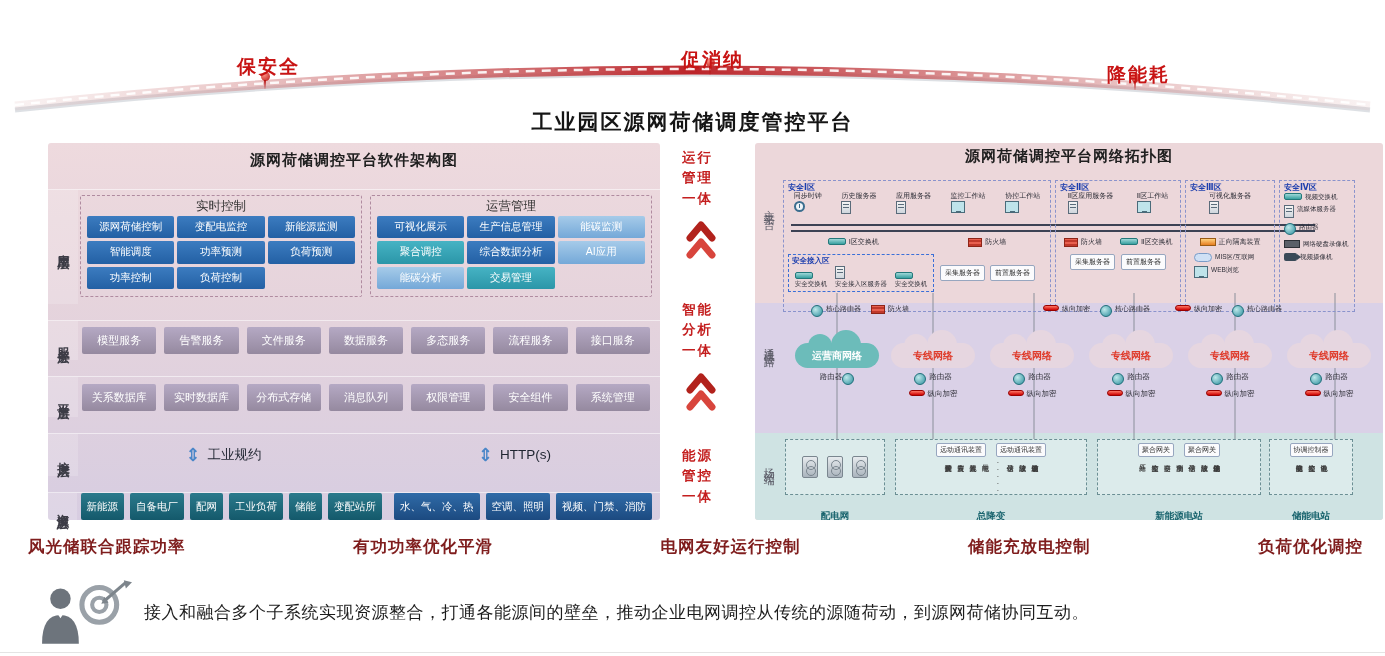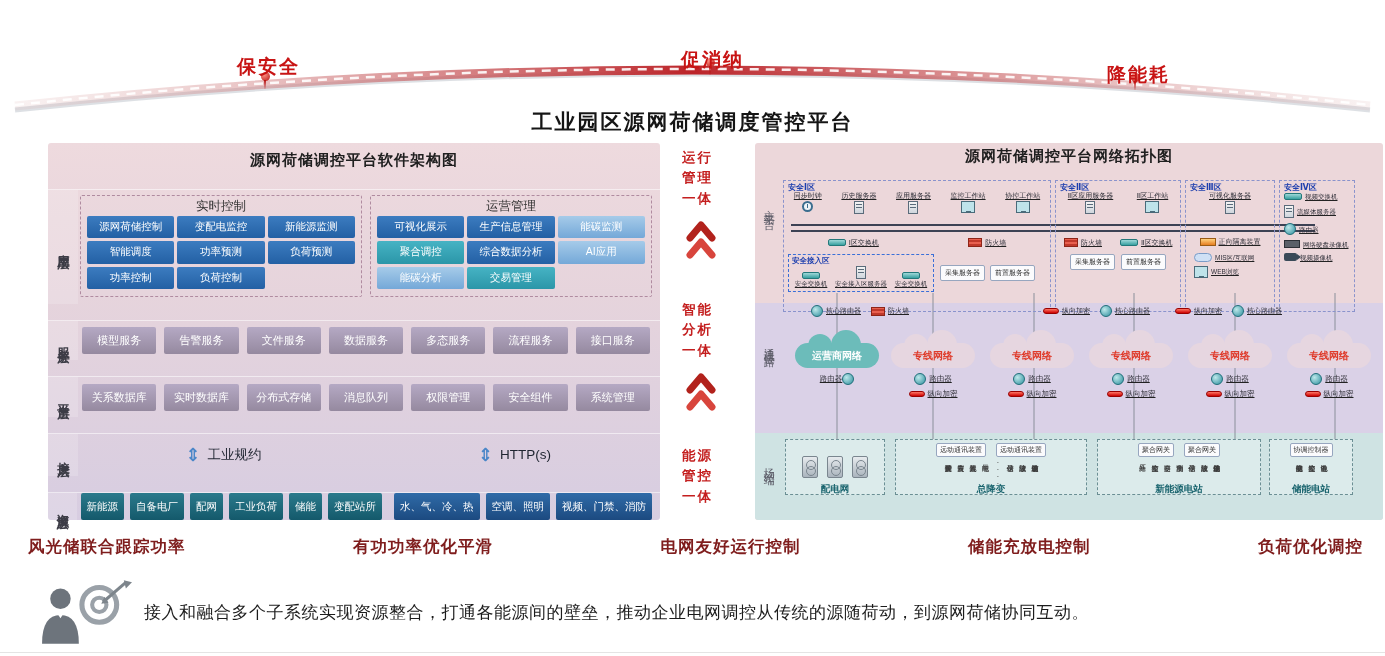--- a/index.html
+++ b/index.html
@@ -58,21 +58,21 @@
   .band-comm{position:absolute;left:0;top:160px;width:100%;height:130px;background:#dad1e7;z-index:0;}
   .band-station{position:absolute;left:0;top:290px;width:100%;height:87px;background:#cfe3e3;z-index:0;}
   .topo-title{position:absolute;top:4px;left:0;width:100%;text-align:center;font-weight:bold;font-size:15px;
        color:#202020;letter-spacing:1px;z-index:2;}
   .side-label{position:absolute;left:7px;writing-mode:vertical-lr;text-orientation:upright;font-size:11px;
        color:#5a5a66;letter-spacing:3px;height:58px;line-height:1.2;z-index:2;}
   .topo-lines{position:absolute;left:0;top:0;z-index:0;}
 
   .zone{position:absolute;top:24px;height:132px;border:1px dashed #8a93cc;z-index:1;box-sizing:border-box;margin-top:13px;}
   .zone-name{position:absolute;top:1px;left:4px;font-size:8px;font-weight:bold;color:#1d3fae;}
-  .node{display:flex;align-items:center;text-decoration:underline;}
+  .node{display:flex;}
   .nlabel{font-size:7px;color:#2f2f38;white-space:nowrap;line-height:1.15;text-align:center;}
   .lr .node{flex-direction:column;gap:1px;}
   .lb .node{flex-direction:column-reverse;gap:1px;}
   .li .node{flex-direction:row-reverse;gap:3px;justify-content:flex-end;}
   .z-servers{display:flex;justify-content:space-around;margin-top:11px;}
   .z-net{display:flex;gap:18px;margin:24px 8px 0;justify-content:space-around;}
   .z-bottom{display:flex;gap:6px;margin:7px 4px 0;align-items:center;}
   .secure-box{position:relative;border:1px dashed #3a6fd8;flex:0 0 146px;display:flex;
        justify-content:space-around;align-items:flex-end;padding:11px 2px 3px;box-sizing:border-box;}
   .secure-name{position:absolute;top:1px;left:3px;font-size:7.5px;font-weight:bold;color:#1d3fae;}
@@ -91,21 +91,21 @@
        text-align:center;font-weight:bold;font-size:10px;}
   .cloud-operator{background:#6cbcba;}
   .cloud-operator .cloud-label{color:#fff;}
   .cloud-leased{background:#e6d6e0;}
   .cloud-leased .cloud-label{color:#df3a2a;}
   .comm-col .node, .comm-operator .node{margin-top:2px;}
   .comm-col .nlabel, .comm-operator .nlabel{font-size:7.5px;}
 
   .station{position:absolute;top:296px;height:56px;border:1px dashed #6b8f94;background:rgba(255,255,255,.28);
        z-index:1;box-sizing:border-box;}
-  .station-label{position:absolute;top:340px;font-size:9.5px;font-weight:bold;color:#19646e;
+  .station-label{position:absolute;top:367px;font-size:9.5px;font-weight:bold;color:#19646e;
        transform:translateX(-50%);z-index:1;white-space:nowrap;}
   .xfmr-row{display:flex;justify-content:center;align-items:center;gap:9px;height:100%;}
   .st-gw{display:flex;gap:10px;justify-content:center;margin-top:3px;}
   .tbox.gw{padding:2px 3px;font-size:7px;}
   .st-items{display:flex;gap:4px;justify-content:center;margin-top:2px;}
   .vitem{writing-mode:vertical-lr;text-orientation:upright;font-size:7px;color:#3a3a3a;height:34px;line-height:1.2;}
 
   
   .ic{position:relative;display:inline-block;flex:none;box-sizing:border-box;}
   .server-icon{width:10px;height:13px;background:linear-gradient(#f4f4f4,#cfd6dd);border:1px solid #5a6b7a;}

